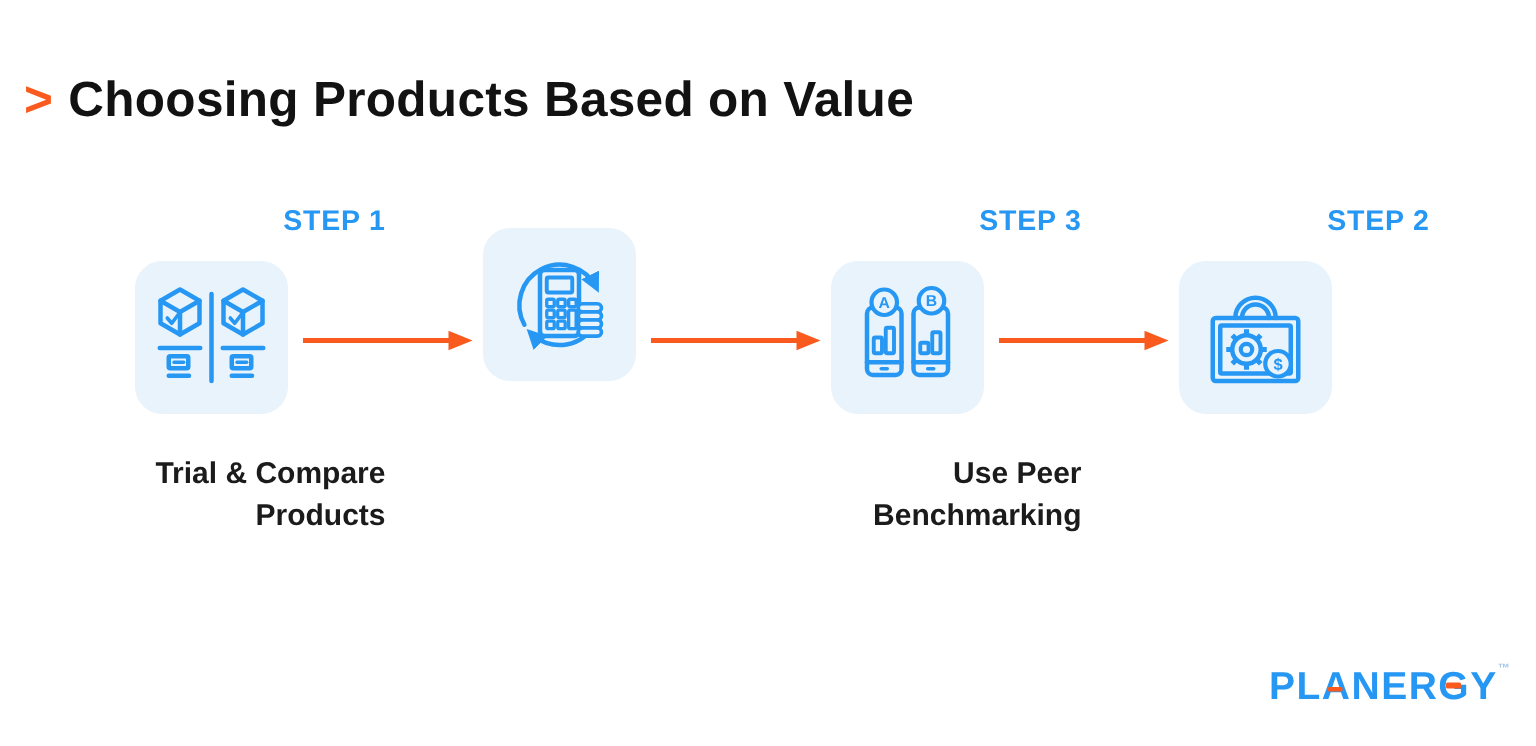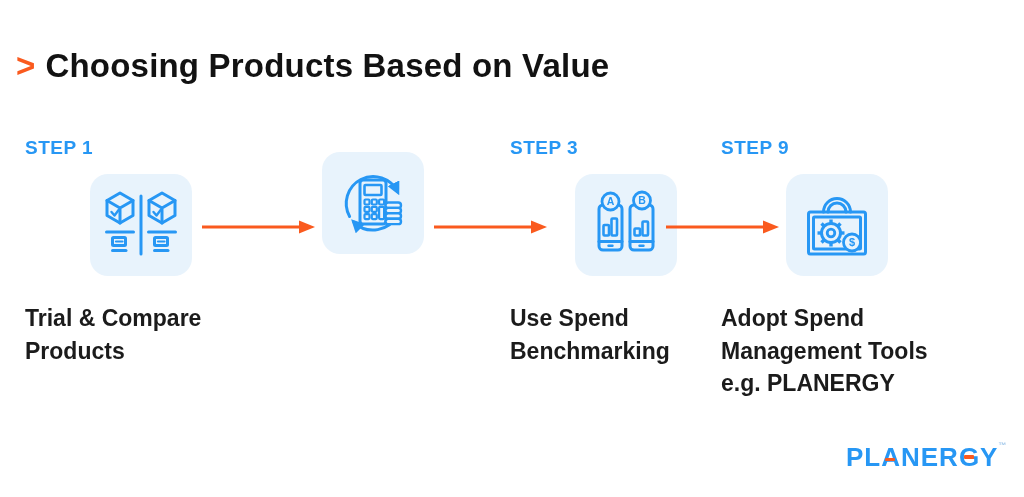--- a/index.html
+++ b/index.html
@@ -8,30 +8,30 @@
     font-family:"Liberation Sans", sans-serif; overflow:hidden;
   }
   
   .title-row {
     position:absolute; left:16px; top:47px;
     display:flex; align-items:baseline; gap:10px;
     font-size:33px; font-weight:700; letter-spacing:0.2px; color:#121212;
   }
   .title-bullet { color:#FA5A1E; font-weight:800; }
   
-  .step-col { position:absolute; top:137px; width:232px; text-align:left; }
+  .step-col { position:absolute; top:137px; width:232px; text-align:right; }
   .step-label {
     font-size:19px; font-weight:700; color:#2797F4; letter-spacing:0.5px;
   }
   .icon-box {
     width:102px; height:102px; margin:15px auto 0; background:#E8F3FC;
     border-radius:18px; display:flex; align-items:center; justify-content:center;
   }
   .caption {
-    margin-top:26px; font-size:23px; font-weight:600; color:#1b1b1b;
+    margin-top:26px; font-size:20px; font-weight:600; color:#1b1b1b;
     line-height:1.42; white-space:pre-line;
   }
   
   .flow-arrow { position:absolute; top:217px; width:116px; height:20px; }
   
   .logo {
     position:absolute; left:846px; top:441px;
     font-size:26px; font-weight:700; color:#2797F4; letter-spacing:1px;
     white-space:nowrap;
   }
@@ -110,21 +110,21 @@
         </g>
       </svg>
     </div>
   </div>
 
   <svg class="flow-arrow" style="left:432px" viewBox="0 0 116 20">
     <line x1="2" y1="10" x2="100" y2="10" stroke="#FA5A1E" stroke-width="3.2"></line>
     <polygon points="99,3.5 115,10 99,16.5" fill="#FA5A1E"></polygon>
   </svg>
 
-  <div class="step-col" style="left:510px">
+  <div class="step-col" style="left:489px">
     <div class="step-label">STEP 3</div>
     <div class="icon-box">
       <svg width="84" height="84" viewBox="0 0 84 84" fill="none" stroke="#2797F4" stroke-width="3" stroke-linecap="round" stroke-linejoin="round">
         <rect x="15" y="22" width="23" height="45" rx="4"></rect>
         <path d="M15 58.5 H38"></path>
         <path d="M24.5 62.8 H28.5" stroke-width="2.4"></path>
         <g stroke-width="2.6">
           <rect x="19.5" y="42" width="5.5" height="10.5" rx="1"></rect>
           <rect x="27.5" y="35.5" width="5.5" height="17" rx="1"></rect>
         </g>
@@ -134,31 +134,31 @@
         <g stroke-width="2.6">
           <rect x="50.5" y="45.5" width="5.5" height="7" rx="1"></rect>
           <rect x="58.5" y="38.5" width="5.5" height="14" rx="1"></rect>
         </g>
         <circle cx="26.5" cy="18.5" r="8.5" fill="#E8F3FC" stroke-width="2.8"></circle>
         <circle cx="58" cy="17.5" r="8.5" fill="#E8F3FC" stroke-width="2.8"></circle>
         <text x="26.5" y="22.2" text-anchor="middle" font-size="10.5" font-weight="bold" fill="#2797F4" stroke="none">A</text>
         <text x="58" y="21.2" text-anchor="middle" font-size="10.5" font-weight="bold" fill="#2797F4" stroke="none">B</text>
       </svg>
     </div>
-    <div class="caption">Use Spend
+    <div class="caption">Use Peer
 Benchmarking</div>
   </div>
 
   <svg class="flow-arrow" style="left:664px" viewBox="0 0 116 20">
     <line x1="2" y1="10" x2="100" y2="10" stroke="#FA5A1E" stroke-width="3.2"></line>
     <polygon points="99,3.5 115,10 99,16.5" fill="#FA5A1E"></polygon>
   </svg>
 
   <div class="step-col" style="left:721px">
-    <div class="step-label">STEP 9</div>
+    <div class="step-label">STEP 2</div>
     <div class="icon-box">
       <svg width="84" height="84" viewBox="0 0 84 84" fill="none" stroke="#2797F4" stroke-width="3" stroke-linecap="round" stroke-linejoin="round">
         <path d="M28.5 29 A13.5 13.5 0 0 1 55.5 29"></path>
         <path d="M33 29 A9 9 0 0 1 51 29"></path>
         <rect x="13.5" y="29" width="57" height="42" rx="2"></rect>
         <rect x="18.5" y="34" width="47" height="32" rx="1"></rect>
         <g stroke-width="3.4" stroke-linecap="butt">
           <path d="M45.5 50 H49.5"></path>
           <path d="M42.7 43.3 L45.5 40.5"></path>
           <path d="M36 40.5 V36.5"></path>
@@ -167,23 +167,20 @@
           <path d="M29.3 56.7 L26.5 59.5"></path>
           <path d="M36 59.5 V63.5"></path>
           <path d="M42.7 56.7 L45.5 59.5"></path>
         </g>
         <circle cx="36" cy="50" r="9.5"></circle>
         <circle cx="36" cy="50" r="3.8" stroke-width="2.8"></circle>
         <circle cx="57" cy="59.5" r="8.5" fill="#E8F3FC" stroke-width="2.8"></circle>
         <text x="57" y="63.4" text-anchor="middle" font-size="11" font-weight="bold" fill="#2797F4" stroke="none">$</text>
       </svg>
     </div>
-    <div class="caption">Adopt Spend
-Management Tools
-e.g. PLANERGY</div>
   </div>
 
   <div class="logo">
     <span>PLANERGY</span><span class="logo-tm">™</span>
     <span class="logo-accent a"></span>
     <span class="logo-accent g"></span>
   </div>
 
 </div>
 

